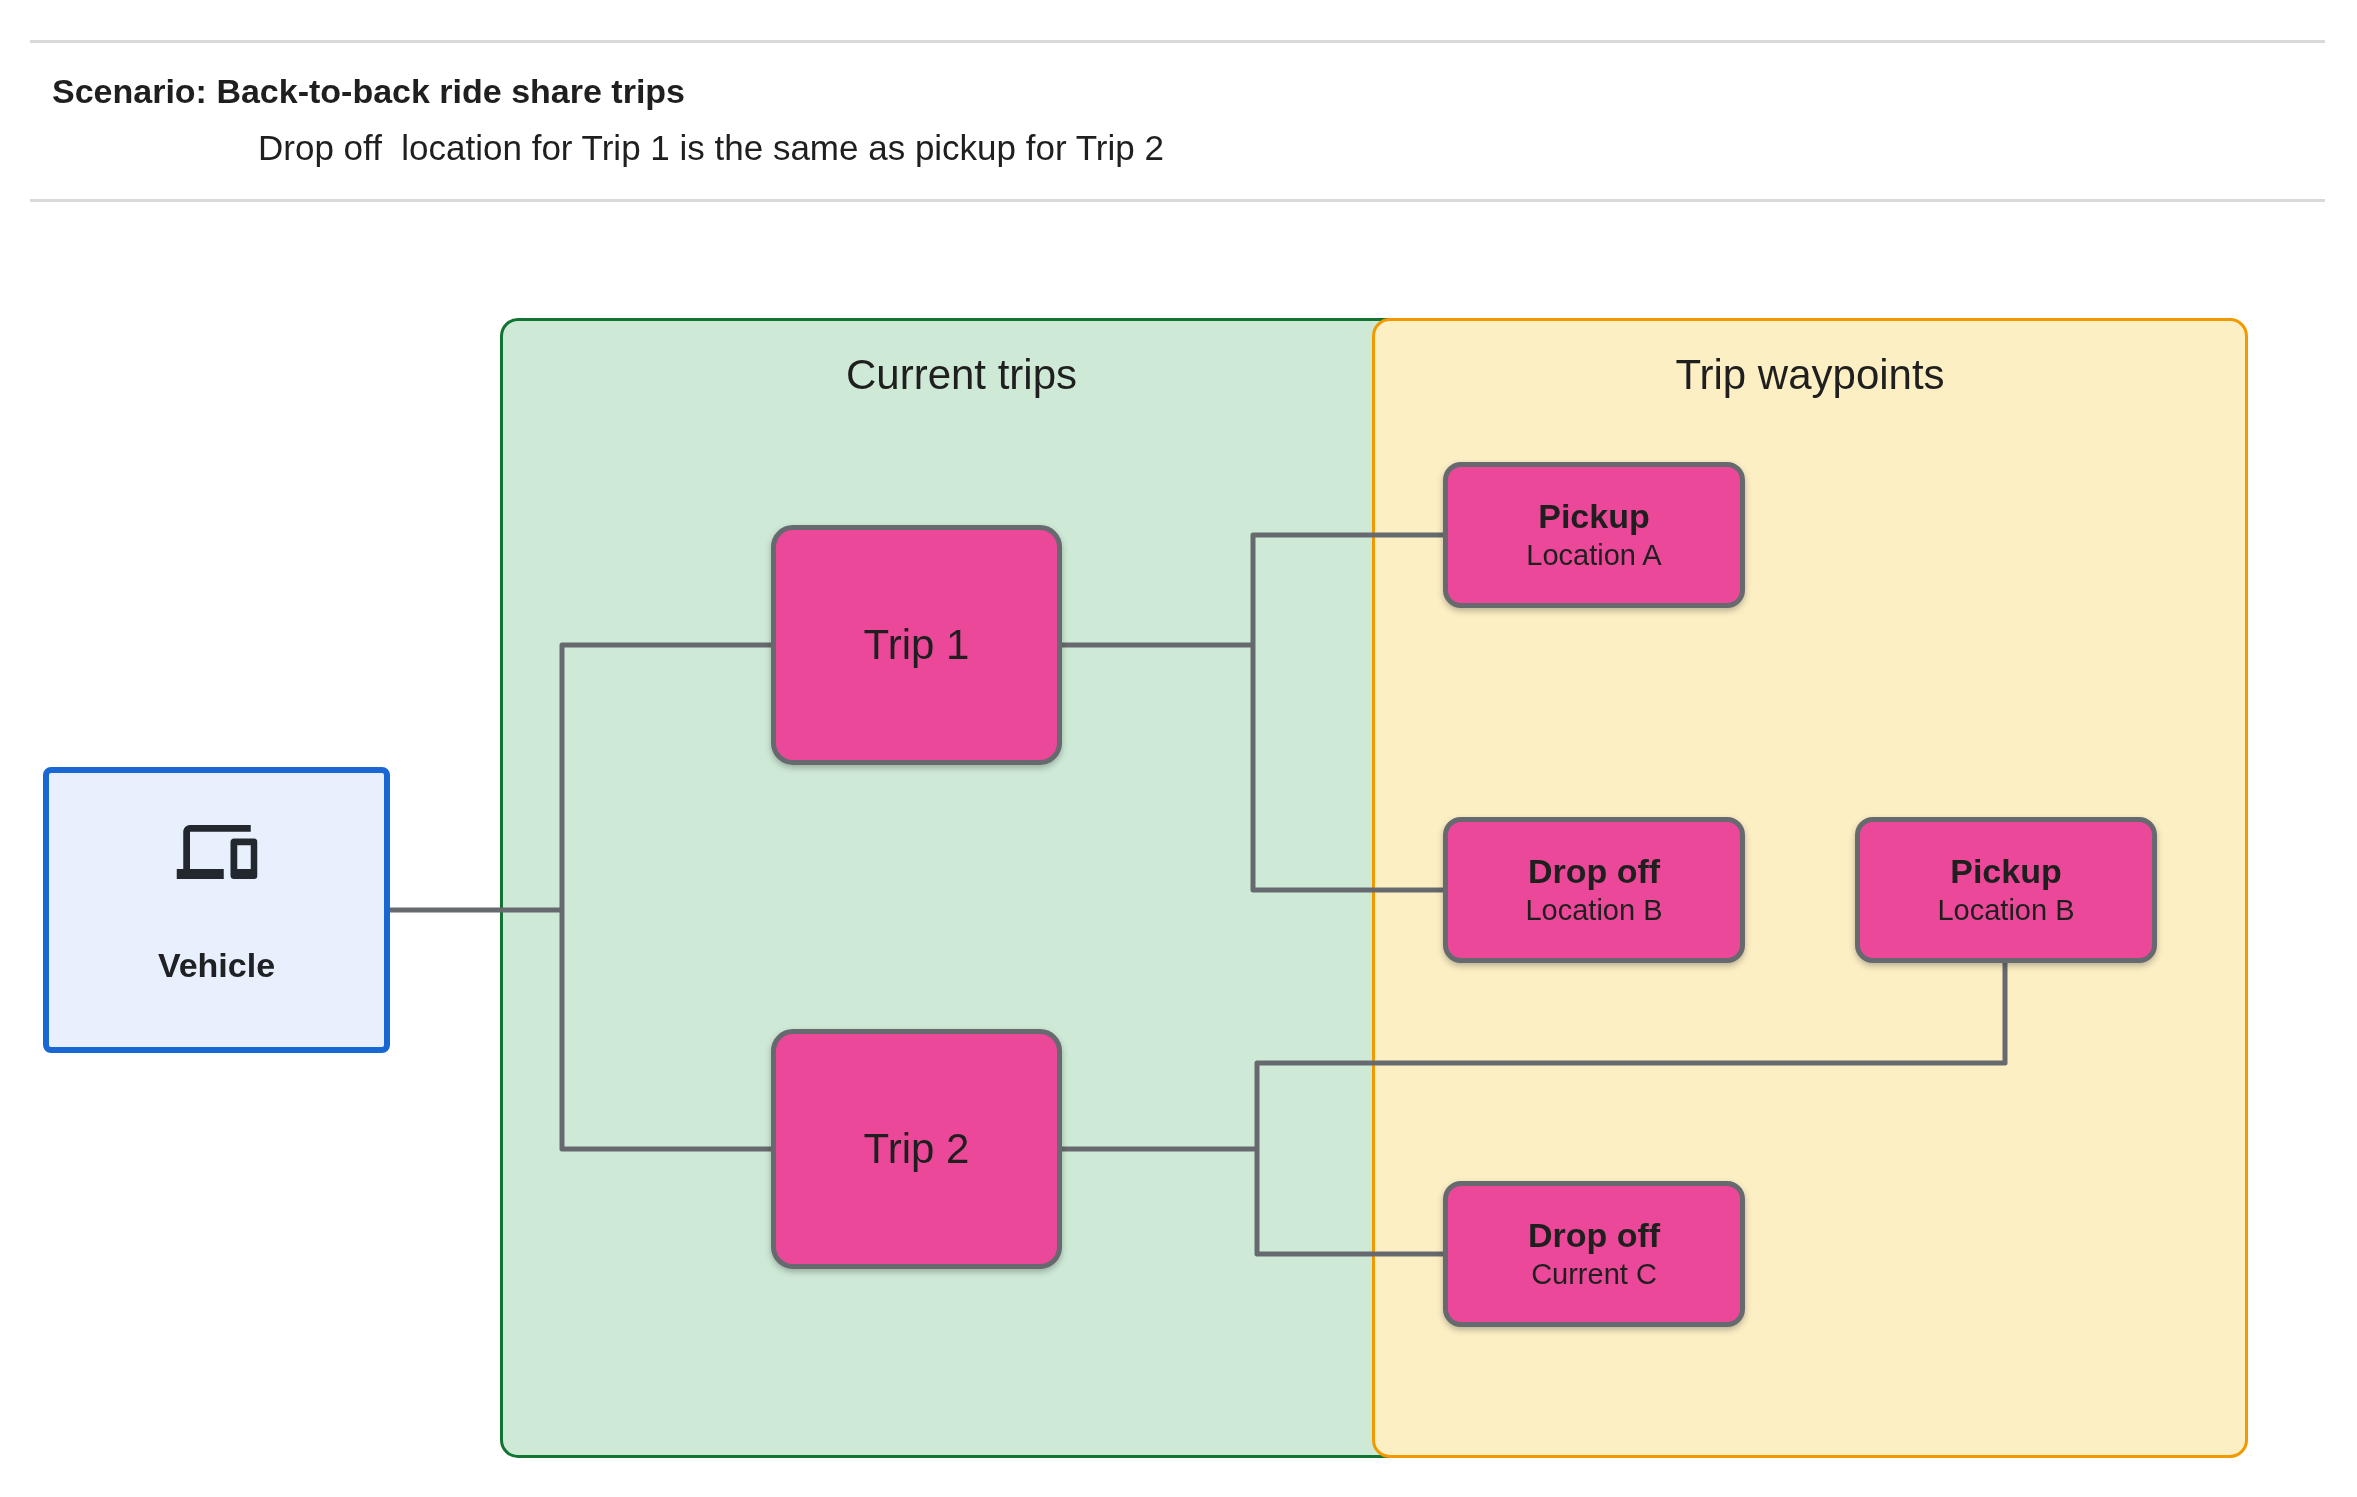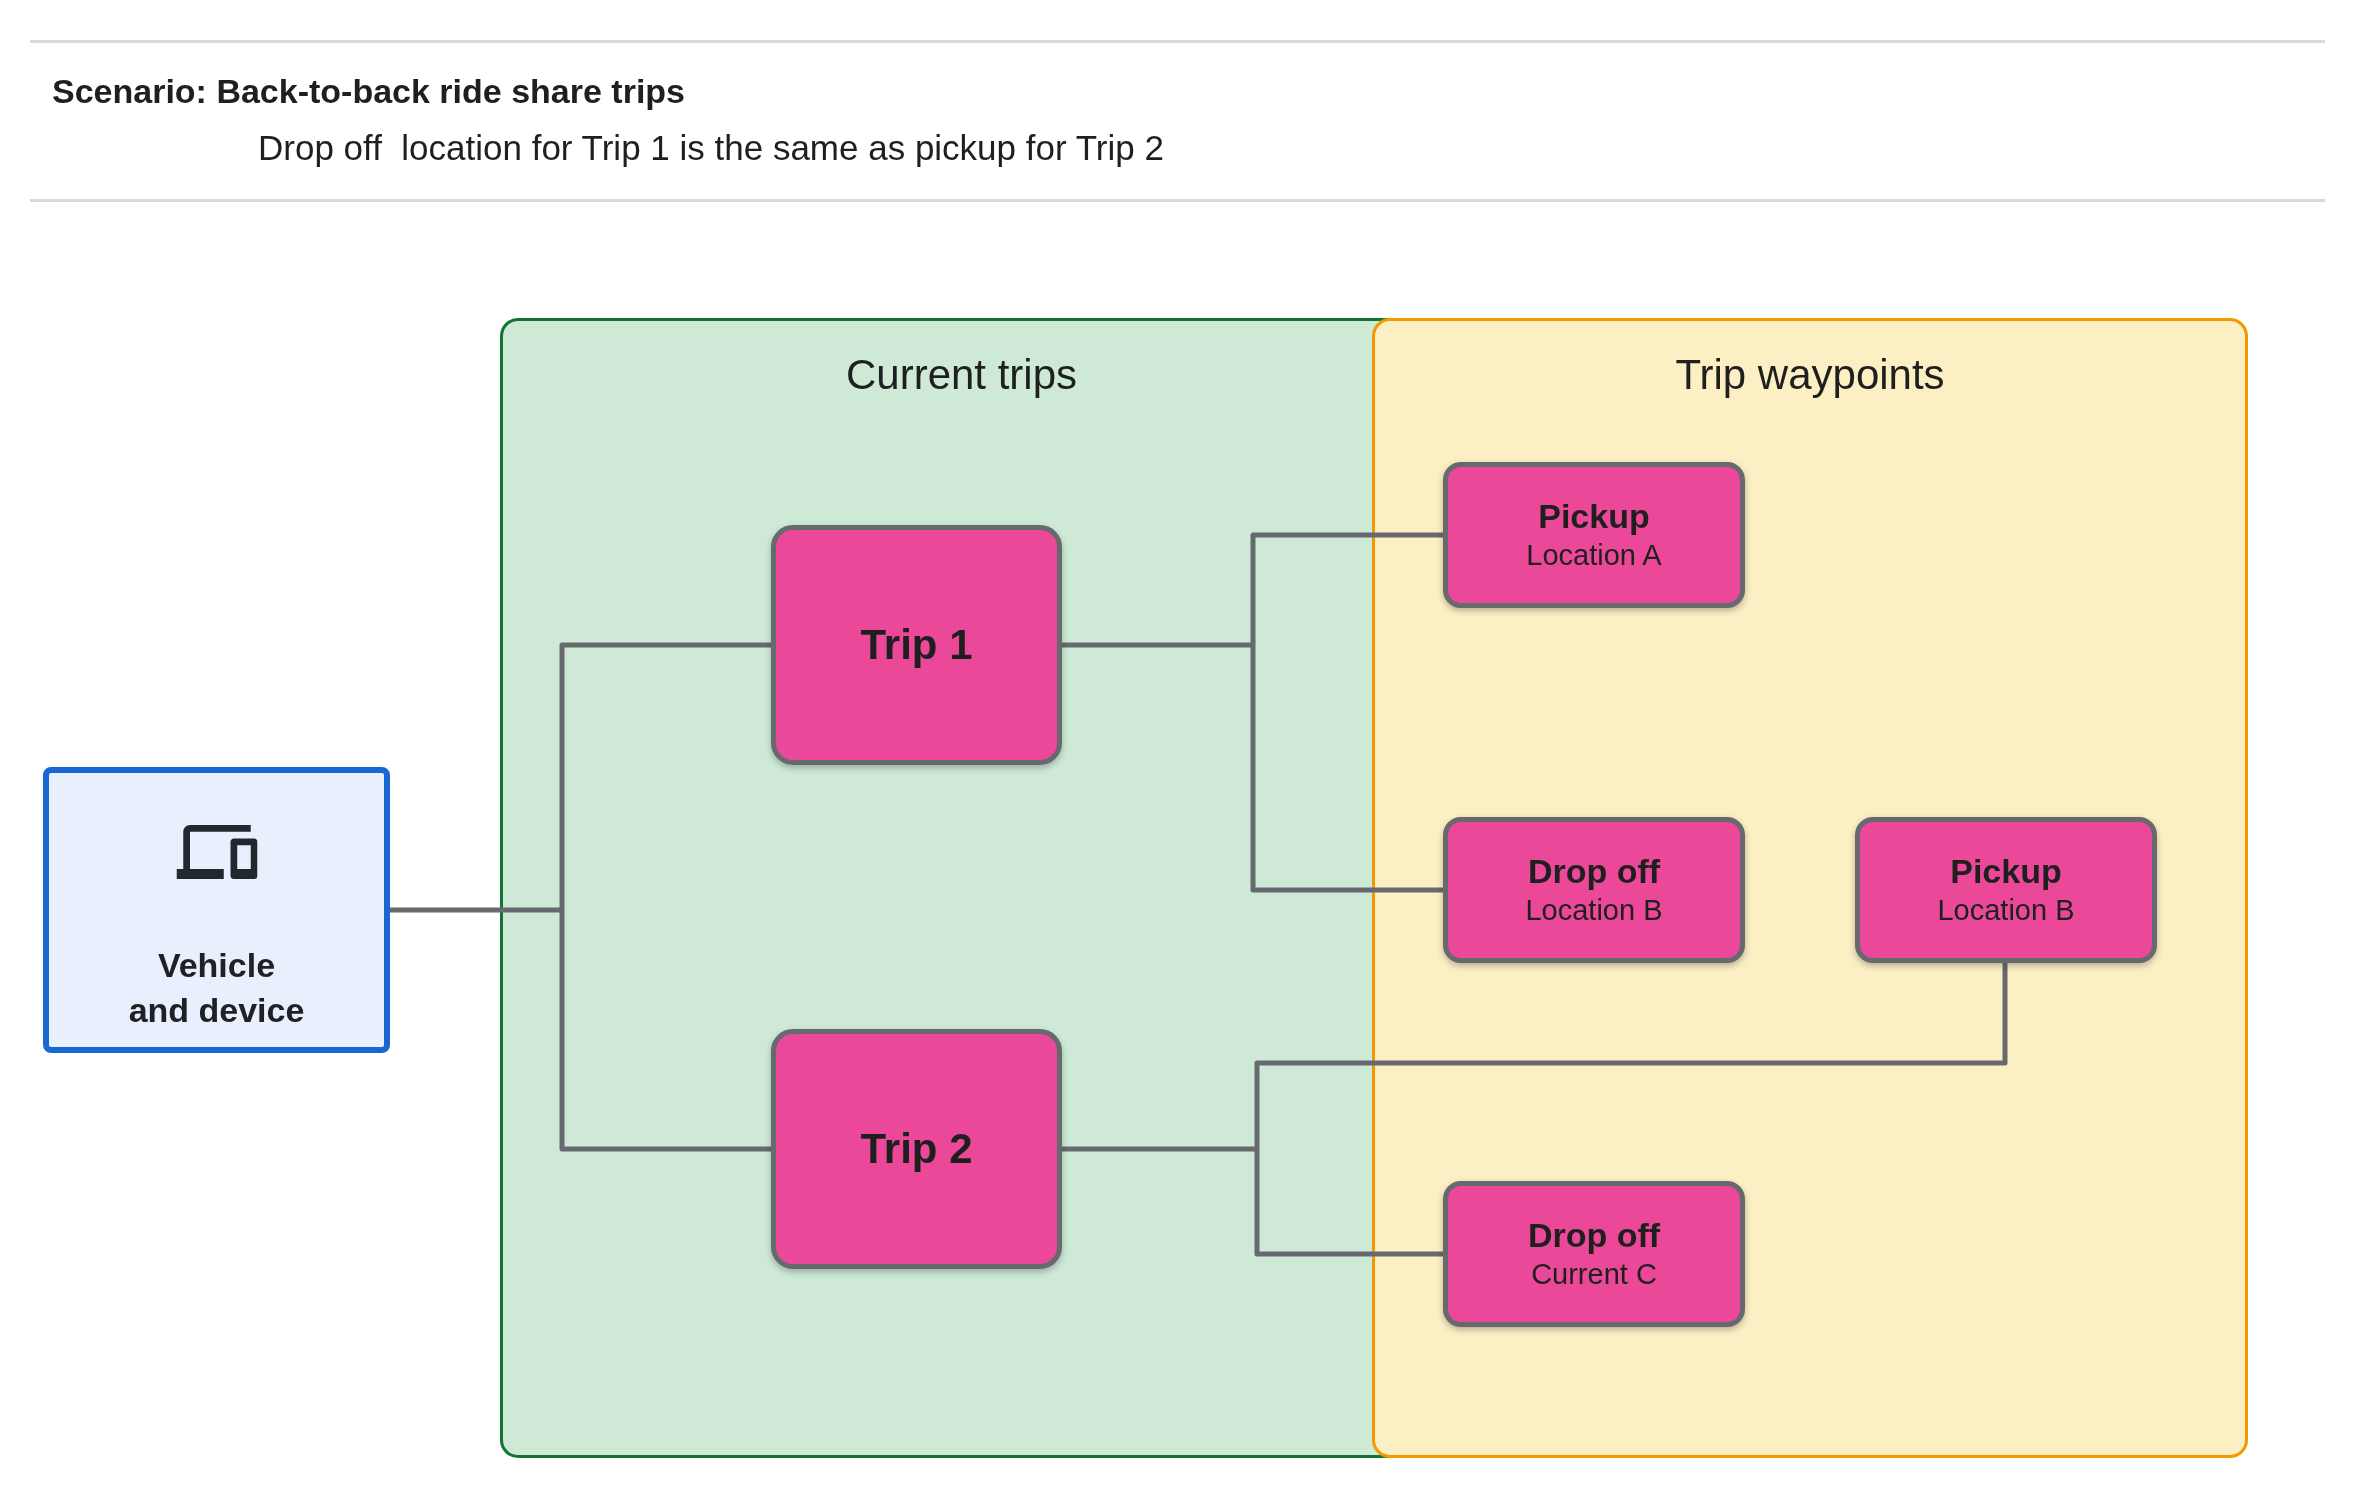--- a/index.html
+++ b/index.html
@@ -41,21 +41,21 @@
     left:43px; top:767px; width:347px; height:286px;
     background:var(--vehicle-fill); border:6px solid var(--vehicle-border); border-radius:8px;
     display:block;
   }
   .devices-icon { position:absolute; top:52px; left:50%; transform:translateX(-50%); fill:#23272e; }
   .vehicle-label { position:absolute; top:170px; left:0; width:100%; text-align:center; font-size:34px; font-weight:700; line-height:45px; color:#202124; }
 
   .trip {
     left:771px; width:291px; height:240px;
     border:5px solid var(--node-border); border-radius:22px;
-    font-size:42px; font-weight:700; color:#1f1f1f;
+    font-size:42px; font-weight:400; color:#1f1f1f;
     box-shadow:0 3px 6px rgba(32,33,36,.3);
   }
   .trip1 { top:525px; }
   .trip2 { top:1029px; }
 
   .waypoint {
     width:302px; height:146px;
     border:5px solid var(--node-border); border-radius:18px;
     flex-direction:column; gap:4px;
     box-shadow:0 3px 6px rgba(32,33,36,.3);
@@ -91,21 +91,20 @@
   <path d="M1062 1149 H1257"></path>
   <path d="M1443 1254 H1257 V1063 H2005 V963"></path>
 </svg>
 
 <div class="node vehicle">
   <svg class="devices-icon" width="81" height="54" viewBox="0 4 24 16">
     <path d="M4 6h18V4H4c-1.1 0-2 .9-2 2v11H0v3h14v-3H4V6zm19 2h-6c-.55 0-1 .45-1 1v10c0 .55.45 1 1 1h6c.55 0 1-.45 1-1V9c0-.55-.45-1-1-1zm-1 9h-4v-7h4v7z"></path>
   </svg>
   <div class="vehicle-label">
     <div>Vehicle</div>
-    <div>and device</div>
   </div>
 </div>
 
 <div class="node trip trip1">
   <span>Trip 1</span>
 </div>
 
 <div class="node trip trip2">
   <span>Trip 2</span>
 </div>

